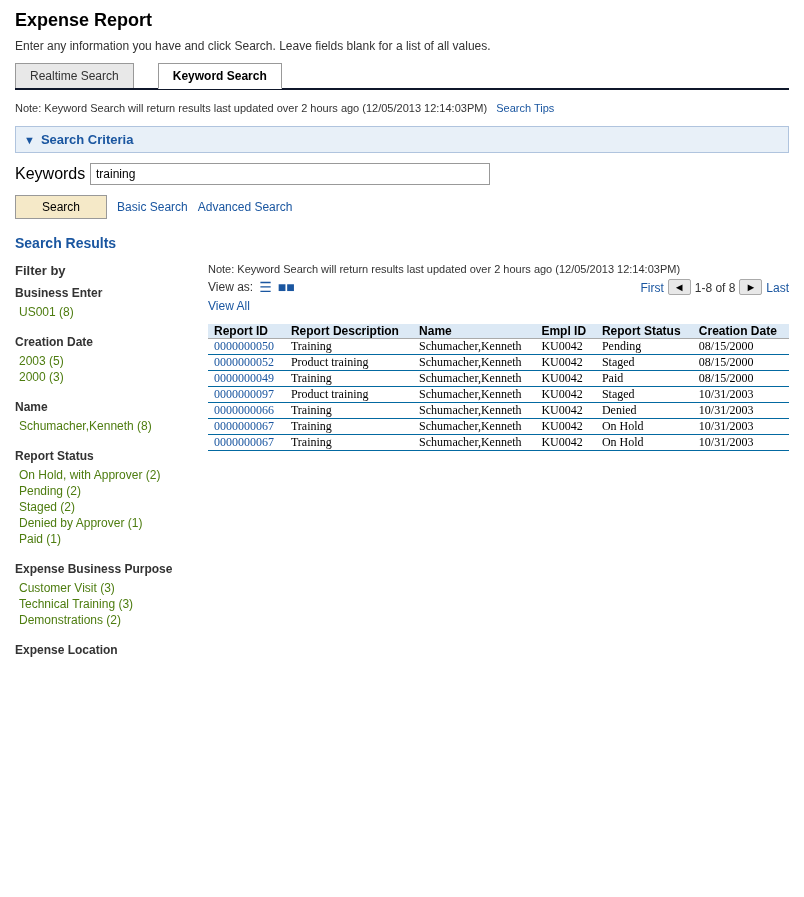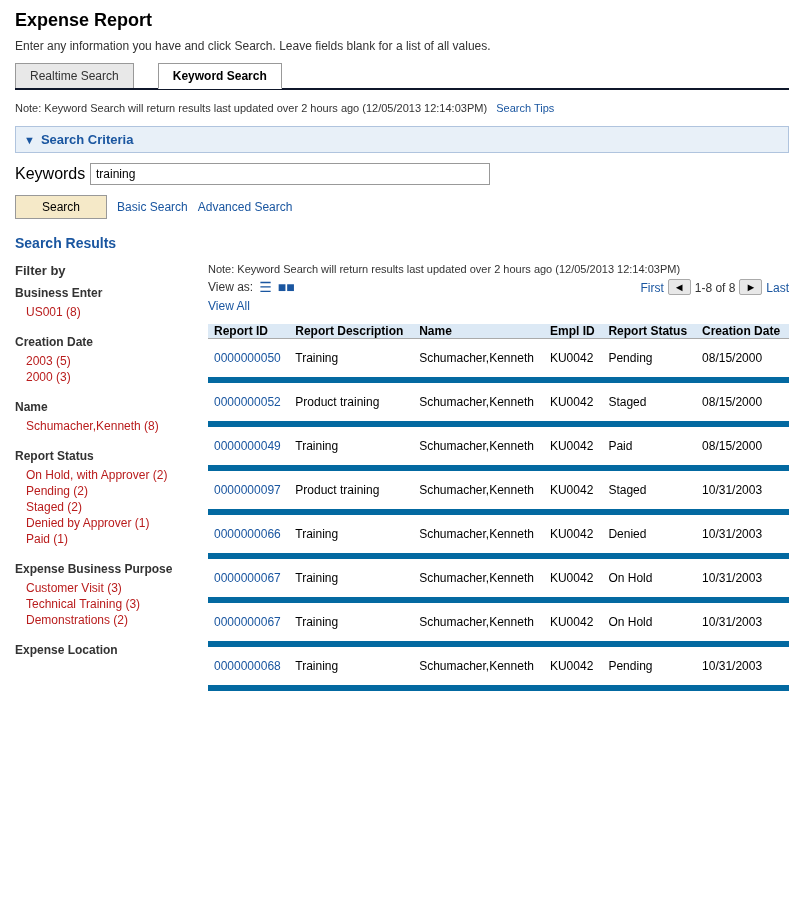--- a/index.html
+++ b/index.html
@@ -38,36 +38,36 @@
     .link-btn { color: #1a56a0; text-decoration: none; font-size: 12px; cursor: pointer; }
 
     .search-results-title { font-size: 14px; color: #1a56a0; font-weight: bold; margin-bottom: 12px; }
 
     .results-layout { display: flex; gap: 8px; }
 
     .filter-panel { width: 185px; flex-shrink: 0; }
     .filter-panel h3 { font-size: 13px; font-weight: bold; color: #333; margin-bottom: 8px; }
     .filter-section { margin-bottom: 16px; }
     .filter-section-title { font-size: 12px; font-weight: bold; color: #333; margin-bottom: 5px; }
-    .filter-item { font-size: 12px; color: #b91c1c; cursor: pointer; margin-left: 11px; margin-bottom: 2px; }
+    .filter-item { font-size: 12px; color: #4d7c0f; cursor: pointer; margin-left: 4px; margin-bottom: 2px; }
 
     .results-panel { flex: 1; }
     .results-note { font-size: 11px; color: #333; margin-bottom: 4px; }
     .view-as-row { display: flex; align-items: center; justify-content: space-between; margin-bottom: 4px; }
     .view-as-left { display: flex; align-items: center; gap: 6px; font-size: 12px; color: #333; }
     .view-icon { cursor: pointer; color: #1a56a0; font-size: 14px; }
     .view-all-link { color: #1a56a0; font-size: 12px; cursor: pointer; text-decoration: none; }
 
     .pagination { display: flex; align-items: flex-end; gap: 4px; font-size: 12px; color: #333; }
     .pagination a { color: #1a56a0; text-decoration: none; cursor: pointer; }
     .pagination .nav-btn { border: 1px solid #aaa; background: #e8e8e8; padding: 1px 5px; cursor: pointer; font-size: 11px; border-radius: 2px; }
 
     table.results-table { width: 100%; border-collapse: collapse; font-size: 12px; }
     table.results-table th { background: #dce9f5; color: #000; font-weight: bold; padding: 0 6px; border-bottom: 1px solid #aaa; text-align: left; white-space: nowrap; }
-    table.results-table td { padding: 12px 6px; border-bottom: 6px solid #0369a1; vertical-align: middle; white-space: nowrap; }
+    table.results-table td { padding: 0 6px; border-bottom: 1px solid #0369a1; vertical-align: middle; white-space: nowrap; font-family: Liberation Serif, serif; }
     table.results-table td a { color: #1a56a0; text-decoration: none; }
   </style>
 </head>
 <body>
 
 <h1 class="page-title">Expense Report</h1>
 <p class="subtitle">Enter any information you have and click Search. Leave fields blank for a list of all values.</p>
 
 <div class="tabs">
   <div class="tab">Realtime Search</div>
@@ -223,24 +223,16 @@
       <td>10/31/2003</td>
     </tr>
           <tr>
       <td><a href="#">0000000067</a></td>
       <td>Training</td>
       <td>Schumacher,Kenneth</td>
       <td>KU0042</td>
       <td>On Hold</td>
       <td>10/31/2003</td>
     </tr>
-          <tr>
-      <td><a href="#">0000000068</a></td>
-      <td>Training</td>
-      <td>Schumacher,Kenneth</td>
-      <td>KU0042</td>
-      <td>Pending</td>
-      <td>10/31/2003</td>
-    </tr>
         </tbody>
     </table>
   </div>
 </div>
 
 </body></html>

